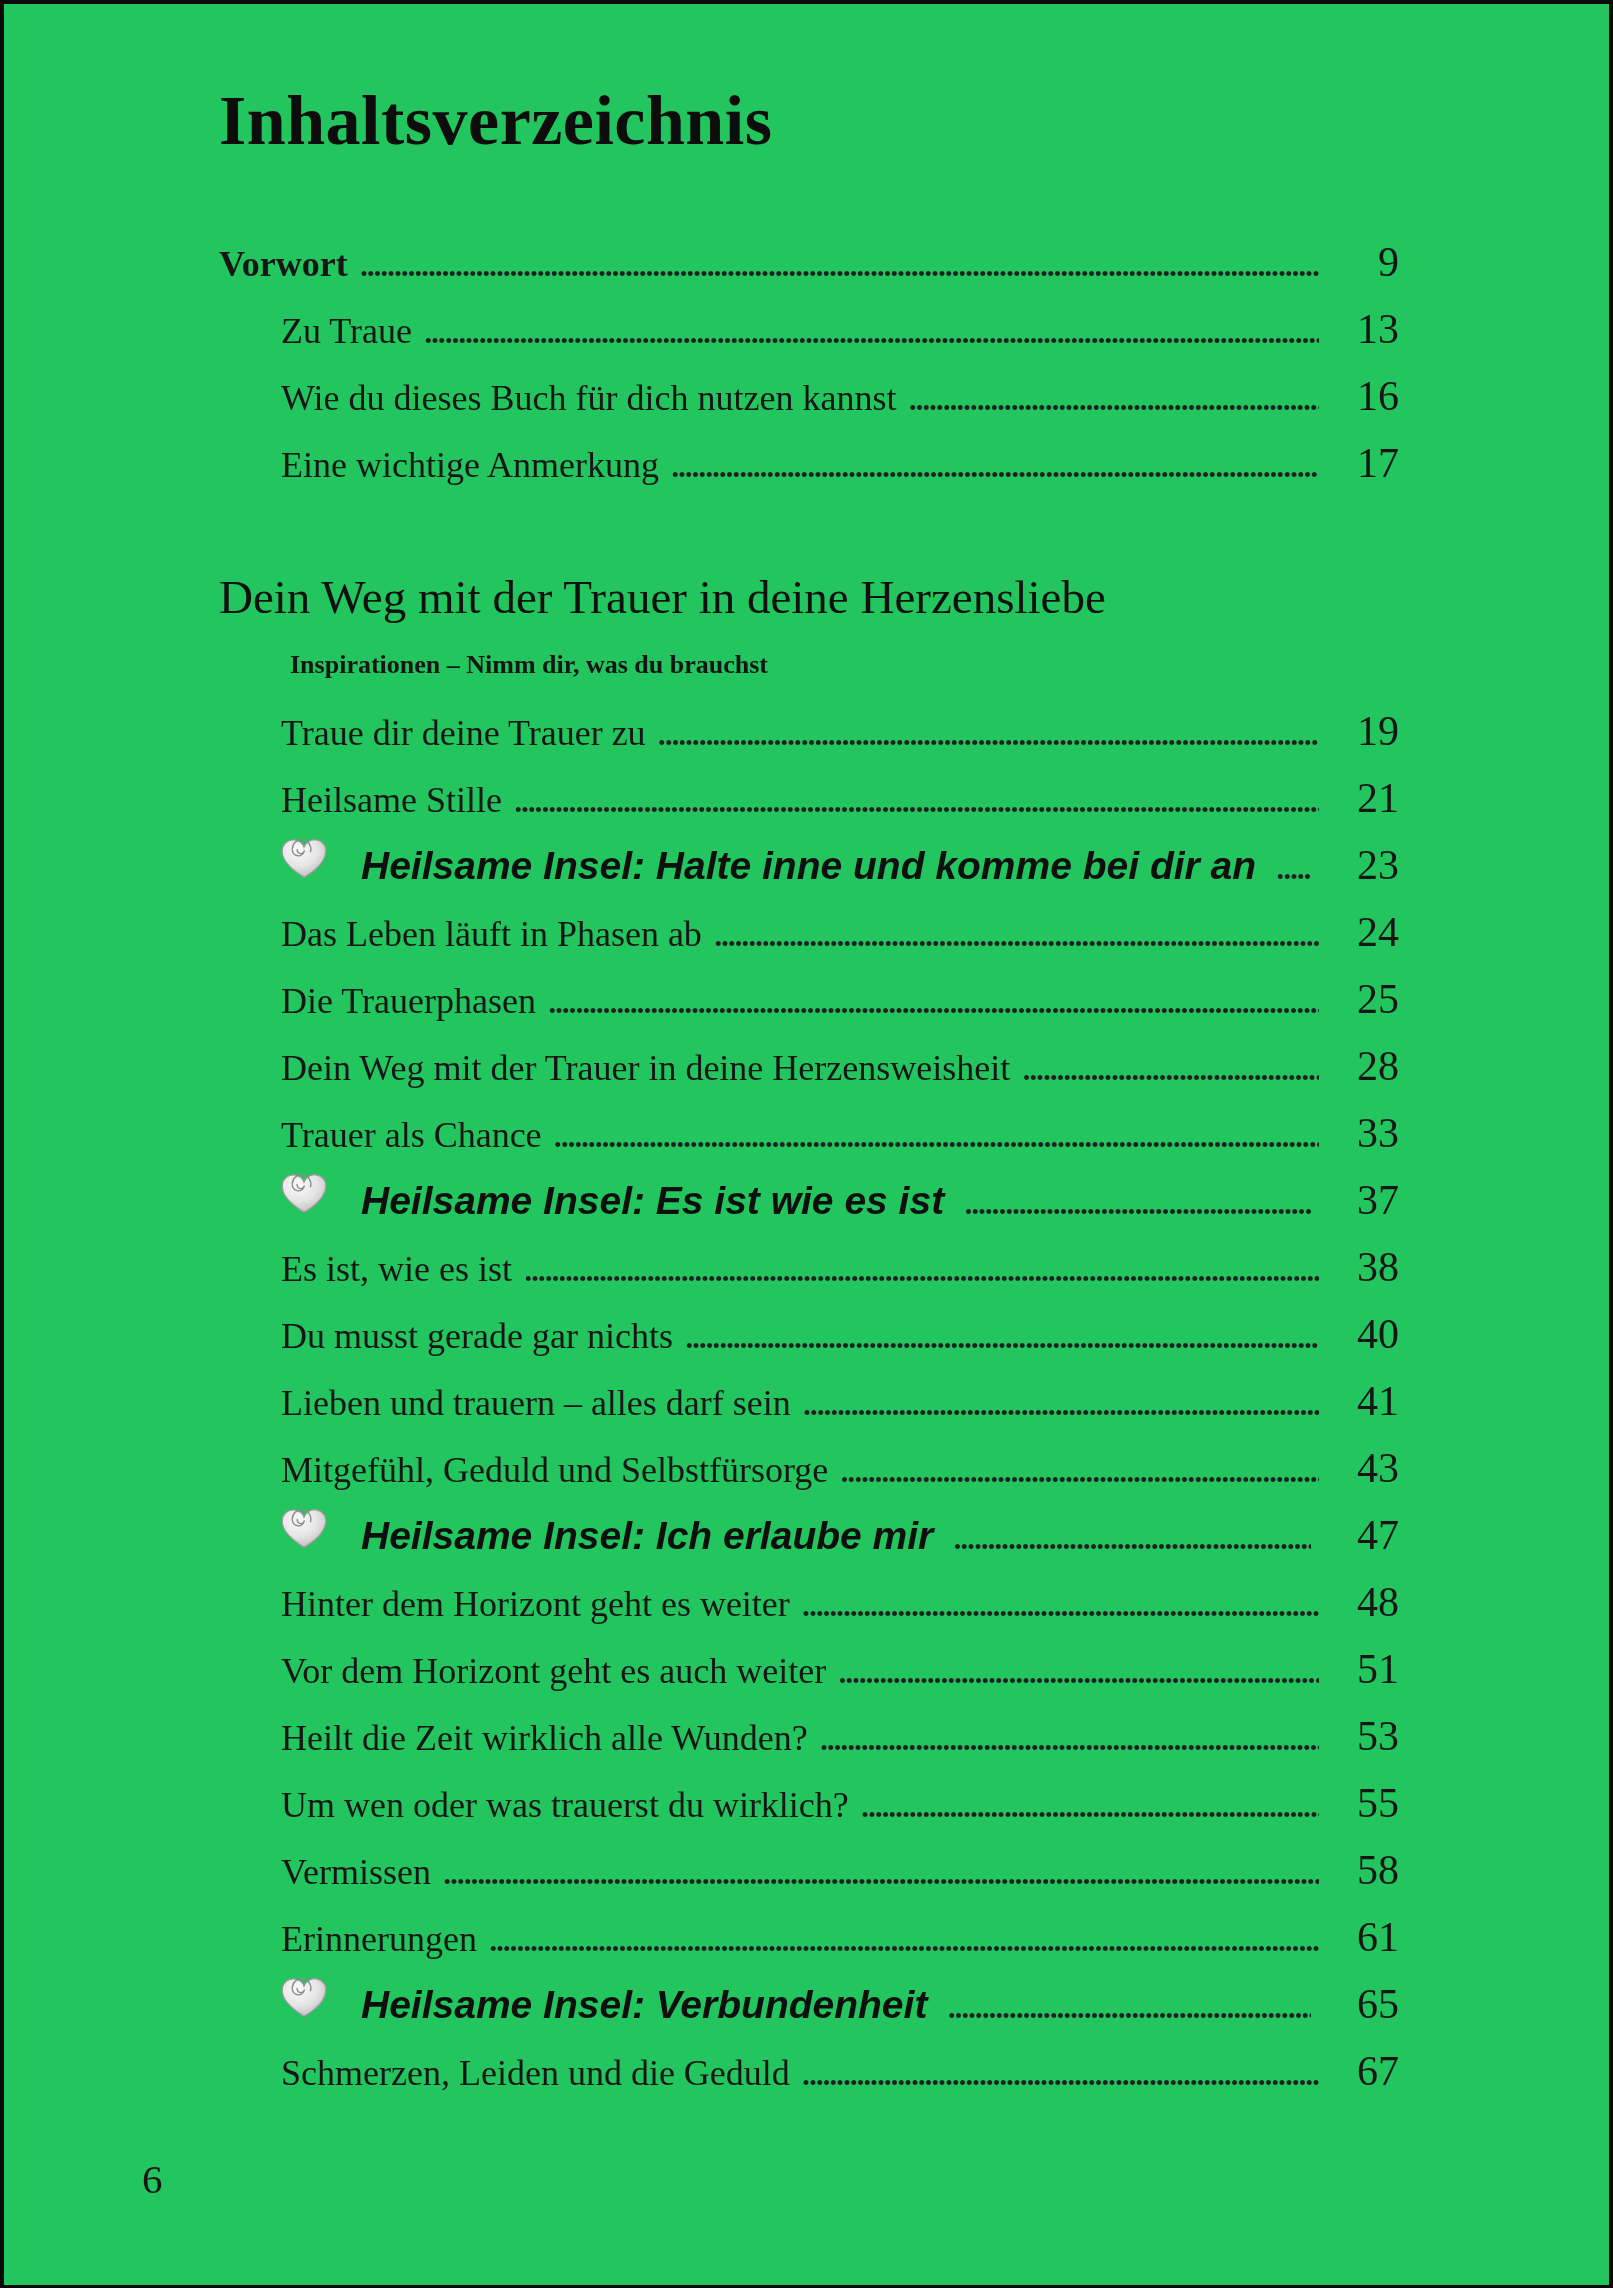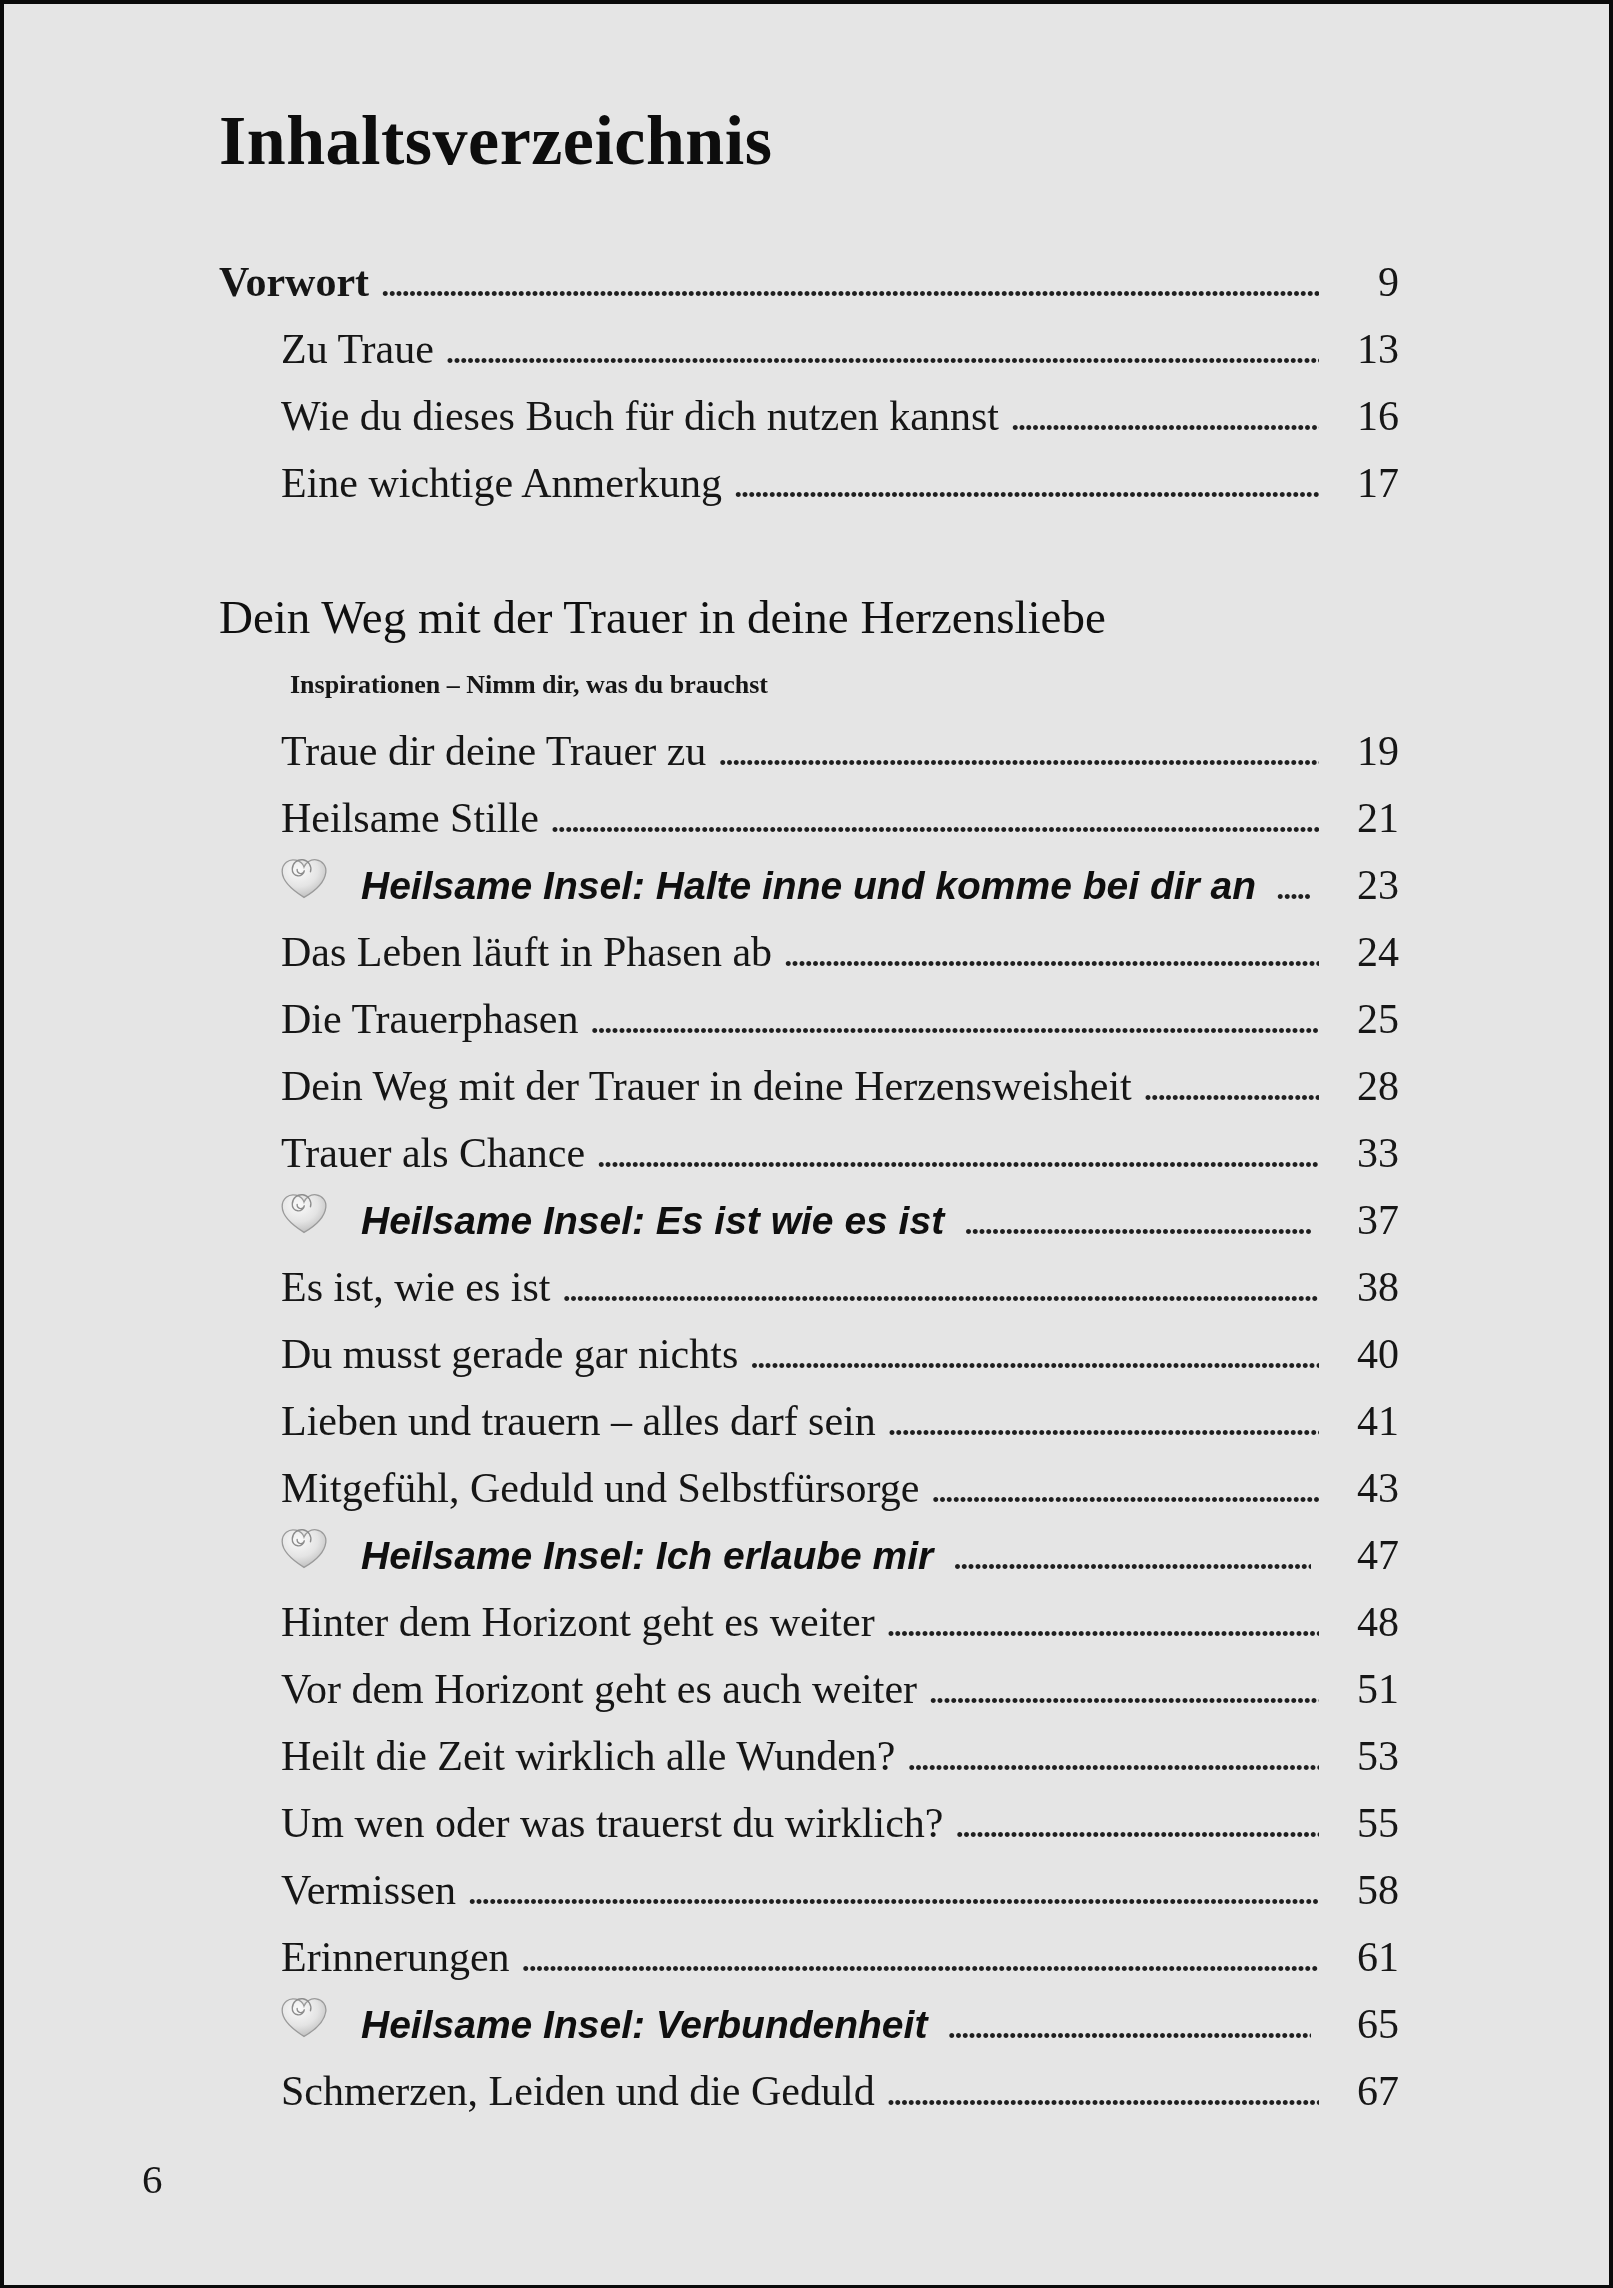--- a/index.html
+++ b/index.html
@@ -1,44 +1,44 @@
 <!DOCTYPE html>
 <html lang="de" style="font-size:14.8px"><head>
 <meta charset="utf-8">
 <style>
   html,body { margin:0; padding:0; background:#ffffff; }
   .page {
     position:relative;
     width:1613px; height:2289px;
     box-sizing:border-box;
     border:4.6px solid #0a0a0a;
-    background:#e5e5e5;
+    background:#22c55e;
     font-family:"Liberation Serif", serif;
     color:#161616;
-    padding:98px 210px 0 215px;
+    padding:78px 210px 0 215px;
     overflow:hidden;
   }
   h1.title {
     margin:0;
     font-size:70px;
     line-height:78px;
     font-weight:700;
     color:#0d0d0d;
     letter-spacing:0.5px;
   }
   .toc { margin-top:69px; }
   .row {
     display:flex;
     align-items:baseline;
     height:67px;
     line-height:67px;
     white-space:nowrap;
   }
   .row.spacer { height:67px; }
-  .label { font-size:42px; color:#161616; }
+  .label { font-size:36px; color:#161616; }
   .row.chapter .label { font-weight:700; }
   .row.sub { padding-left:62px; }
   .row.heading .label { font-weight:400; font-size:47px; color:#101010; }
   .row.subheading { padding-left:71px; }
   .row.subheading .label { font-weight:700; font-size:26px; }
   .row.insel { padding-left:60px;gap:8px; }
   .row.insel .label {
     font-family:"Liberation Sans", sans-serif;
     font-weight:700;
     font-style:italic;

